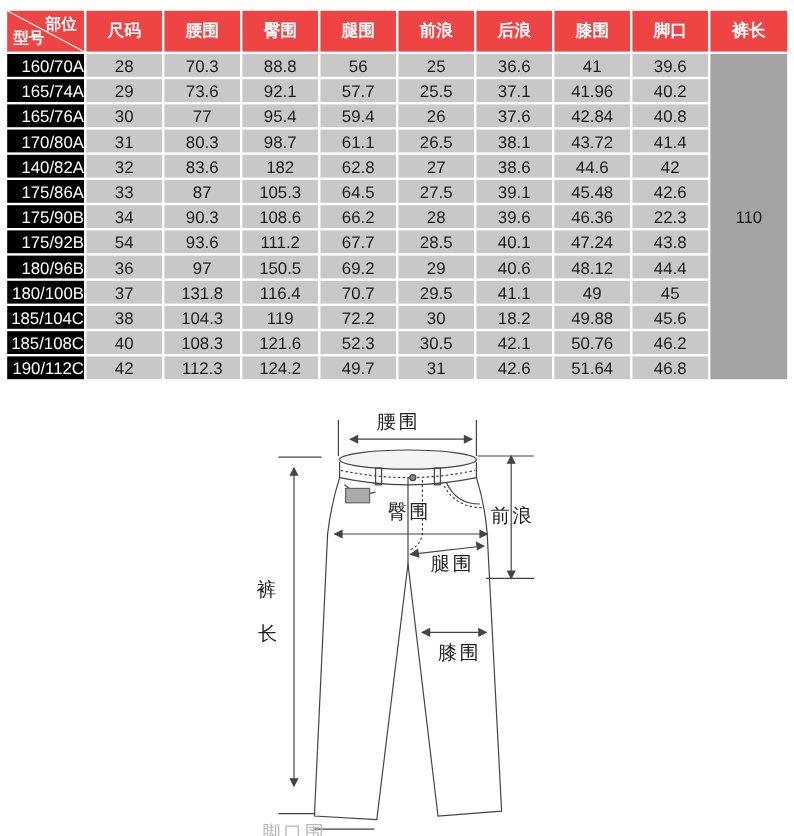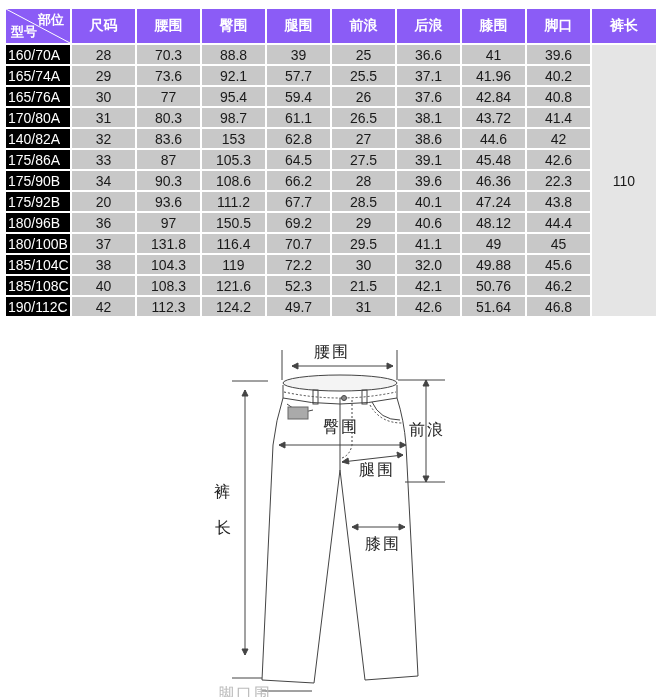--- a/index.html
+++ b/index.html
@@ -8,30 +8,30 @@
   #size-table {
     position: absolute; left: 4px; top: 7px;
     border-collapse: separate; border-spacing: 2px 2px;
     table-layout: fixed;
   }
   #size-table th, #size-table td {
     padding: 0; text-align: center; vertical-align: middle;
     font-family: "Liberation Sans", sans-serif;
   }
   #size-table thead th {
-    background: #8b5cf6; color: #ffffff; height: 34px;
+    background: #ef4444; color: #ffffff; height: 34px;
     font-size: 14px; font-weight: bold;
   }
   #size-table tbody td {
     background: #c8c8c8; color: #1a1a1a; height: 19px; font-size: 14px;
   }
   #size-table tbody td.model {
-    background: #000000; color: #ffffff; text-align: left; padding-left: 2px; font-size: 14px;
-  }
-  #size-table tbody td.length-cell { background: #e5e5e5; }
+    background: #000000; color: #ffffff; text-align: right; padding-left: 2px; font-size: 14px;
+  }
+  #size-table tbody td.length-cell { background: #a3a3a3; }
   .corner { position: relative; }
   .corner svg { position: absolute; left: 0; top: 0; }
   .corner .top { position: absolute; right: 6px; top: 2px; font-size: 13px; }
   .corner .bot { position: absolute; left: 5px; bottom: 2px; font-size: 13px; }
 
   #diagram { position: absolute; left: 0; top: 330px; width: 662px; height: 367px; }
   .dlabel { position: absolute; font-family: "DejaVu Sans", sans-serif; font-size: 16px; color: #222; letter-spacing: 2px; }
 </style>
 </head>
 <body>
@@ -68,21 +68,21 @@
       <th>脚口</th>
       <th>裤长</th>
     </tr>
   </thead>
   <tbody id="tbody">
       <tr>
         <td class="model">160/70A</td>
         <td>28</td>
         <td>70.3</td>
         <td>88.8</td>
-        <td>39</td>
+        <td>56</td>
         <td>25</td>
         <td>36.6</td>
         <td>41</td>
         <td>39.6</td>
         <td class="length-cell" rowspan="13">110</td>
       </tr>
       <tr>
         <td class="model">165/74A</td>
         <td>29</td>
         <td>73.6</td>
@@ -112,21 +112,21 @@
         <td>61.1</td>
         <td>26.5</td>
         <td>38.1</td>
         <td>43.72</td>
         <td>41.4</td>
       </tr>
       <tr>
         <td class="model">140/82A</td>
         <td>32</td>
         <td>83.6</td>
-        <td>153</td>
+        <td>182</td>
         <td>62.8</td>
         <td>27</td>
         <td>38.6</td>
         <td>44.6</td>
         <td>42</td>
       </tr>
       <tr>
         <td class="model">175/86A</td>
         <td>33</td>
         <td>87</td>
@@ -143,21 +143,21 @@
         <td>90.3</td>
         <td>108.6</td>
         <td>66.2</td>
         <td>28</td>
         <td>39.6</td>
         <td>46.36</td>
         <td>22.3</td>
       </tr>
       <tr>
         <td class="model">175/92B</td>
-        <td>20</td>
+        <td>54</td>
         <td>93.6</td>
         <td>111.2</td>
         <td>67.7</td>
         <td>28.5</td>
         <td>40.1</td>
         <td>47.24</td>
         <td>43.8</td>
       </tr>
       <tr>
         <td class="model">180/96B</td>
@@ -181,31 +181,31 @@
         <td>49</td>
         <td>45</td>
       </tr>
       <tr>
         <td class="model">185/104C</td>
         <td>38</td>
         <td>104.3</td>
         <td>119</td>
         <td>72.2</td>
         <td>30</td>
-        <td>32.0</td>
+        <td>18.2</td>
         <td>49.88</td>
         <td>45.6</td>
       </tr>
       <tr>
         <td class="model">185/108C</td>
         <td>40</td>
         <td>108.3</td>
         <td>121.6</td>
         <td>52.3</td>
-        <td>21.5</td>
+        <td>30.5</td>
         <td>42.1</td>
         <td>50.76</td>
         <td>46.2</td>
       </tr>
       <tr>
         <td class="model">190/112C</td>
         <td>42</td>
         <td>112.3</td>
         <td>124.2</td>
         <td>49.7</td>

